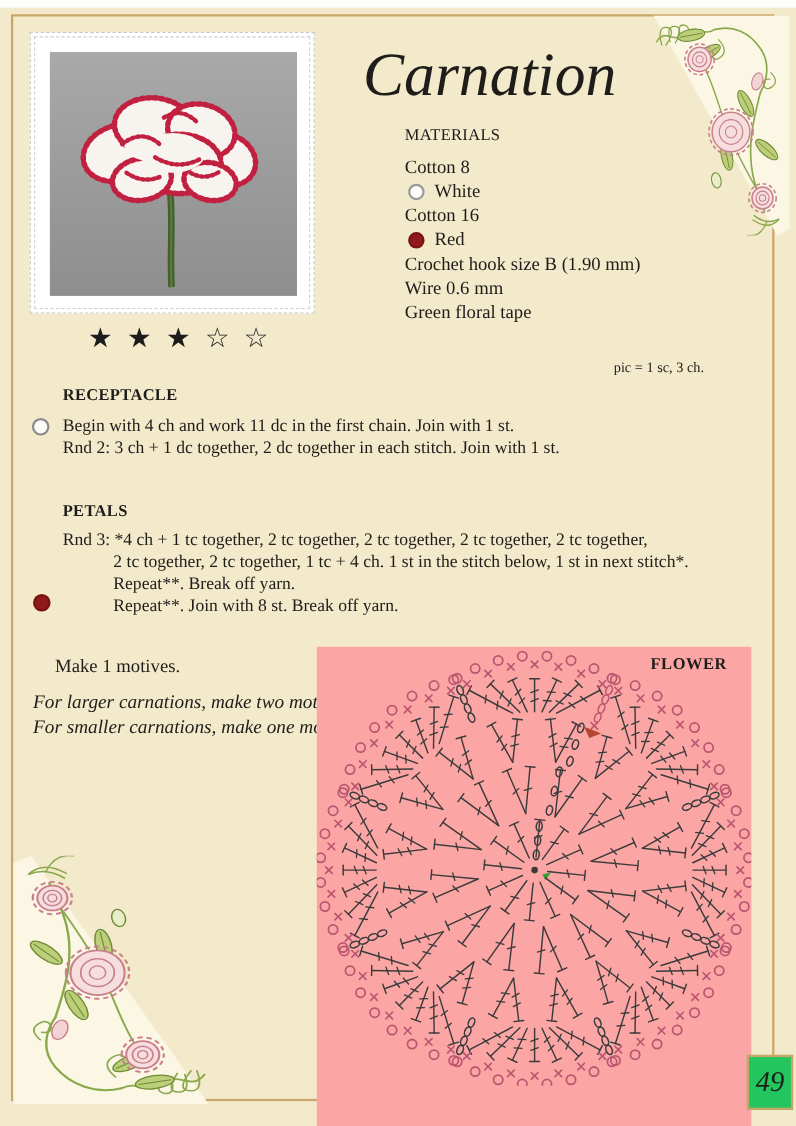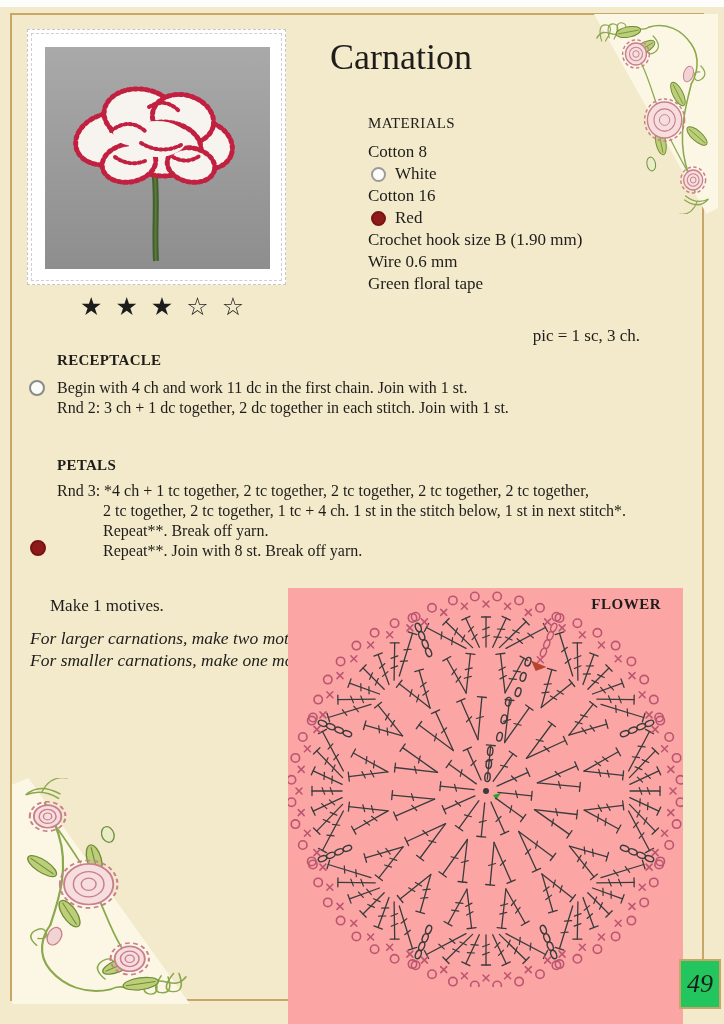--- a/index.html
+++ b/index.html
@@ -10,30 +10,30 @@
   .frame{position:absolute;left:10px;top:13px;right:20px;bottom:23px;border:2px solid #c9a667}
 
   .photo-card{position:absolute;left:27px;top:29px;width:259px;height:256px;background:#fff;
               border:1px dashed #c6c6c6;outline:1px dashed #cfcfcf;outline-offset:-5px}
   .photo{position:absolute;left:17px;top:17px;width:225px;height:222px;overflow:hidden}
 
   .stars{position:absolute;left:80px;top:292px;display:flex;gap:13px;font-size:25px;color:#1c1c1c;
          font-family:"DejaVu Sans",sans-serif}
 
   .title{position:absolute;left:330px;top:36px;width:224px;text-align:left;
-         font-size:36px;}
+         font-size:56px;font-style:italic}
 
   .materials{position:absolute;left:368px;top:112px;font-size:17px;line-height:22px}
   .materials .heading{font-size:15px;font-weight:normal;letter-spacing:.3px;margin-bottom:7px}
   .mat-row{display:flex;align-items:center;gap:9px;height:22px}
   .swatch{width:15px;height:15px;border-radius:50%;margin-left:3px;flex:0 0 auto}
   .swatch.white{background:#fdfdfb;border:2px solid #9a9a9a}
   .swatch.red{background:#8e1a1a;border:2px solid #7a1414}
 
-  .pic-note{position:absolute;left:440px;top:326px;width:200px;text-align:right;font-size:17px}
+  .pic-note{position:absolute;left:440px;top:326px;width:200px;text-align:right;font-size:13px}
 
   .sec-heading{position:absolute;font-weight:bold;font-size:15px;letter-spacing:.3px}
   #receptacle-heading{left:57px;top:352px}
   #petals-heading{left:57px;top:457px}
   .body-lines{position:absolute;font-size:16px;line-height:20px;white-space:nowrap}
   #receptacle-lines{left:57px;top:378px}
   #petals-lines{left:57px;top:481px}
   .indent{padding-left:46px}
   .bullet{position:absolute;width:16px;height:16px;border-radius:50%}
   #receptacle-bullet{left:29px;top:380px;background:#fbfbf8;border:2px solid #8a8a8a}

